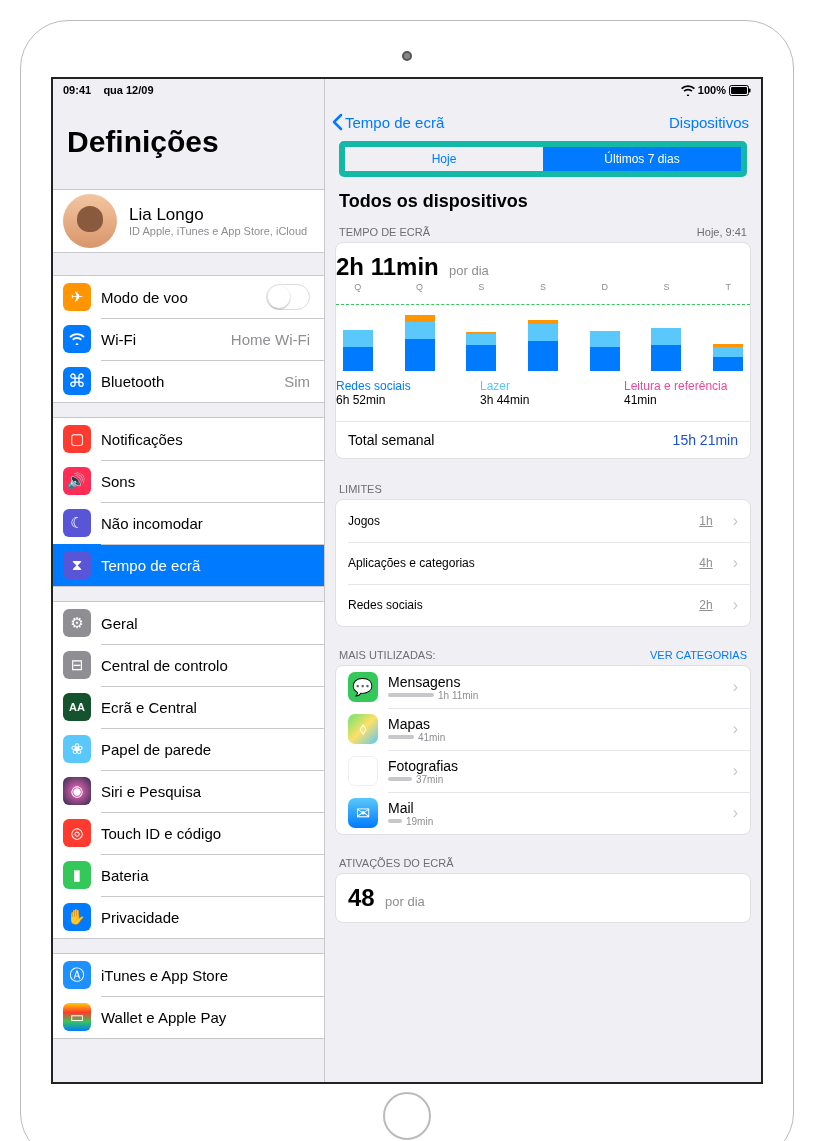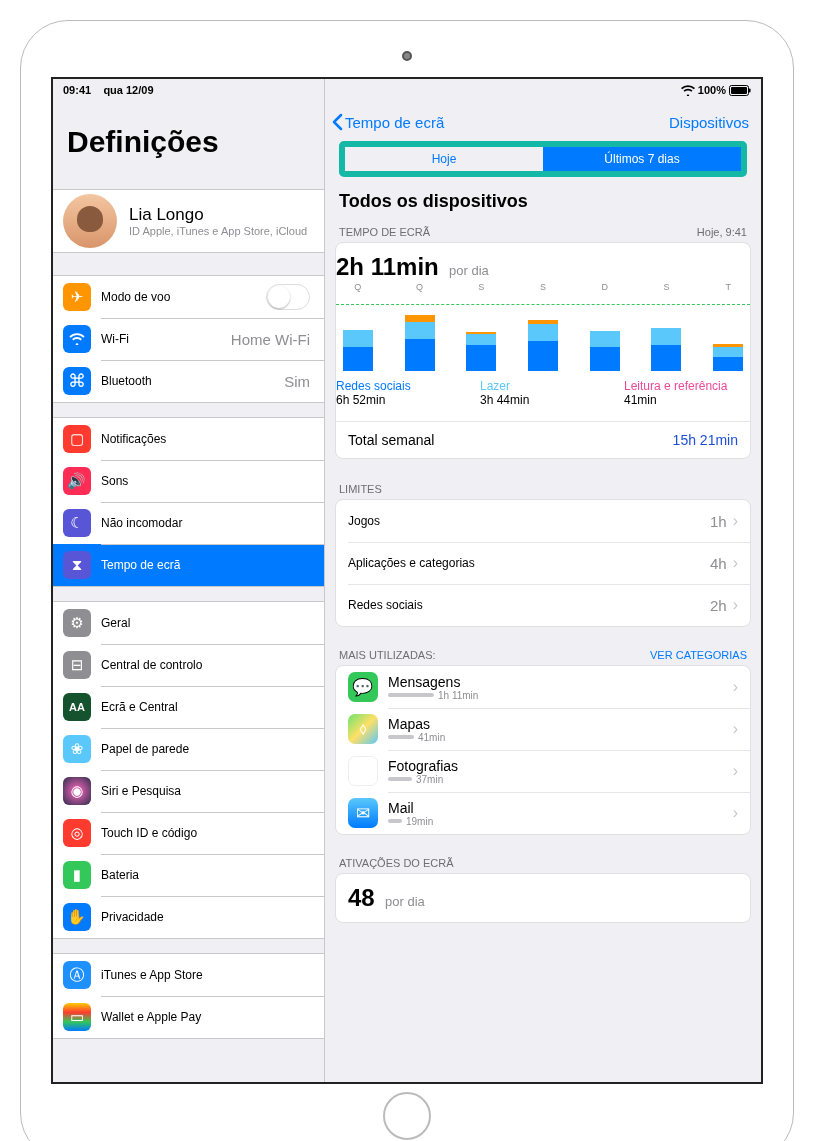--- a/index.html
+++ b/index.html
@@ -16,21 +16,21 @@
 .group { margin-top: 22px; background: #fff; border-top: 1px solid #c8c7cc; border-bottom: 1px solid #c8c7cc; }
 .group.compact { margin-top: 14px; }
 .row { display: flex; align-items: center; min-height: 42px; padding: 4px 14px 4px 10px; position: relative; }
 .row + .row::before { content: ""; position: absolute; top: 0; left: 48px; right: 0; height: 1px; background: #c8c7cc; }
 .row.active { background: #007aff; }
 .row.active .row-label { color: #fff; }
 .icon { width: 28px; height: 28px; border-radius: 6px; display: flex; align-items: center; justify-content: center; margin-right: 10px; color: #fff; font-size: 15px; flex-shrink: 0; }
 .avatar-row .avatar { width: 54px; height: 54px; border-radius: 50%; background: linear-gradient(180deg,#f3c6a1,#d9956b); margin-right: 12px; flex-shrink: 0; background-size: cover; position: relative; overflow: hidden; }
 .avatar::after { content: ""; position: absolute; top: 12px; left: 14px; width: 26px; height: 26px; background: #8a5a3e; border-radius: 50% 50% 45% 45%; }
 .row-main { display: flex; flex-direction: column; flex: 1; min-width: 0; }
-.row-label { font-size: 12px; color: #000; }
+.row-label { font-size: 15px; color: #000; }
 .row-sublabel { font-size: 11px; color: #8e8e93; white-space: nowrap; overflow: hidden; text-overflow: ellipsis; }
 .row-value { font-size: 15px; color: #8e8e93; }
 .toggle { width: 44px; height: 26px; border-radius: 13px; background: #fff; border: 1.5px solid #ddd; position: relative; }
 .toggle::after { content: ""; position: absolute; top: 1px; left: 1px; width: 22px; height: 22px; border-radius: 50%; background: #fff; box-shadow: 0 1px 2px rgba(0,0,0,0.3); }
 .content { flex: 1; background: #efeff4; display: flex; flex-direction: column; padding-top: 24px; overflow-y: auto; }
 .navbar { display: flex; justify-content: space-between; align-items: center; padding: 10px 12px 4px 6px; }
 .navbar .back { color: #007aff; font-size: 15px; display: flex; align-items: center; }
 .navbar .back svg { margin-right: 2px; }
 .navbar .right { color: #007aff; font-size: 15px; }
 .seg { display: flex; margin: 6px 14px; border: 6px solid #14b8a6; border-radius: 5px; overflow: hidden; }
@@ -55,21 +55,21 @@
 .cat .val { color: #000; font-size: 12px; }
 .c-blue { color: #007aff; }
 .c-teal { color: #5ac8fa; }
 .c-orange { color: #ec4899; }
 .card-row { display: flex; justify-content: space-between; align-items: center; padding: 10px 12px; border-top: 1px solid #e5e5ea; font-size: 14px; }
 .card-row .val { color: #1d4ed8; }
 .list-card { background: #fff; margin: 0 10px; border-radius: 8px; border: 1px solid #e0e0e4; overflow: hidden; }
 .list-row { display: flex; align-items: center; padding: 10px 12px; position: relative; min-height: 42px; }
 .list-row + .list-row::before { content: ""; position: absolute; top: 0; left: 12px; right: 0; height: 1px; background: #e5e5ea; }
 .list-row .title { flex: 1; font-size: 12px; }
-.list-row .val { color: #8e8e93; font-size: 15px; margin-right: 6px; }
+.list-row .val { color: #8e8e93; font-size: 12px; margin-right: 20px; text-decoration: underline; }
 .chev { color: #c7c7cc; font-size: 16px; }
 .app-row { display: flex; align-items: center; padding: 6px 12px; position: relative; }
 .app-row + .app-row::before { content: ""; position: absolute; top: 0; left: 52px; right: 0; height: 1px; background: #e5e5ea; }
 .app-icon { width: 30px; height: 30px; border-radius: 7px; margin-right: 10px; display: flex; align-items: center; justify-content: center; font-size: 17px; color: #fff; }
 .app-main { flex: 1; }
 .app-main .nm { font-size: 14px; }
 .app-bar { display: flex; align-items: center; gap: 4px; }
 .app-bar .bar-fill { height: 4px; background: #c7c7cc; border-radius: 2px; }
 .app-bar .tm { font-size: 10px; color: #8e8e93; }
 .pickup-val { font-size: 24px; font-weight: 600; padding: 10px 12px; }

